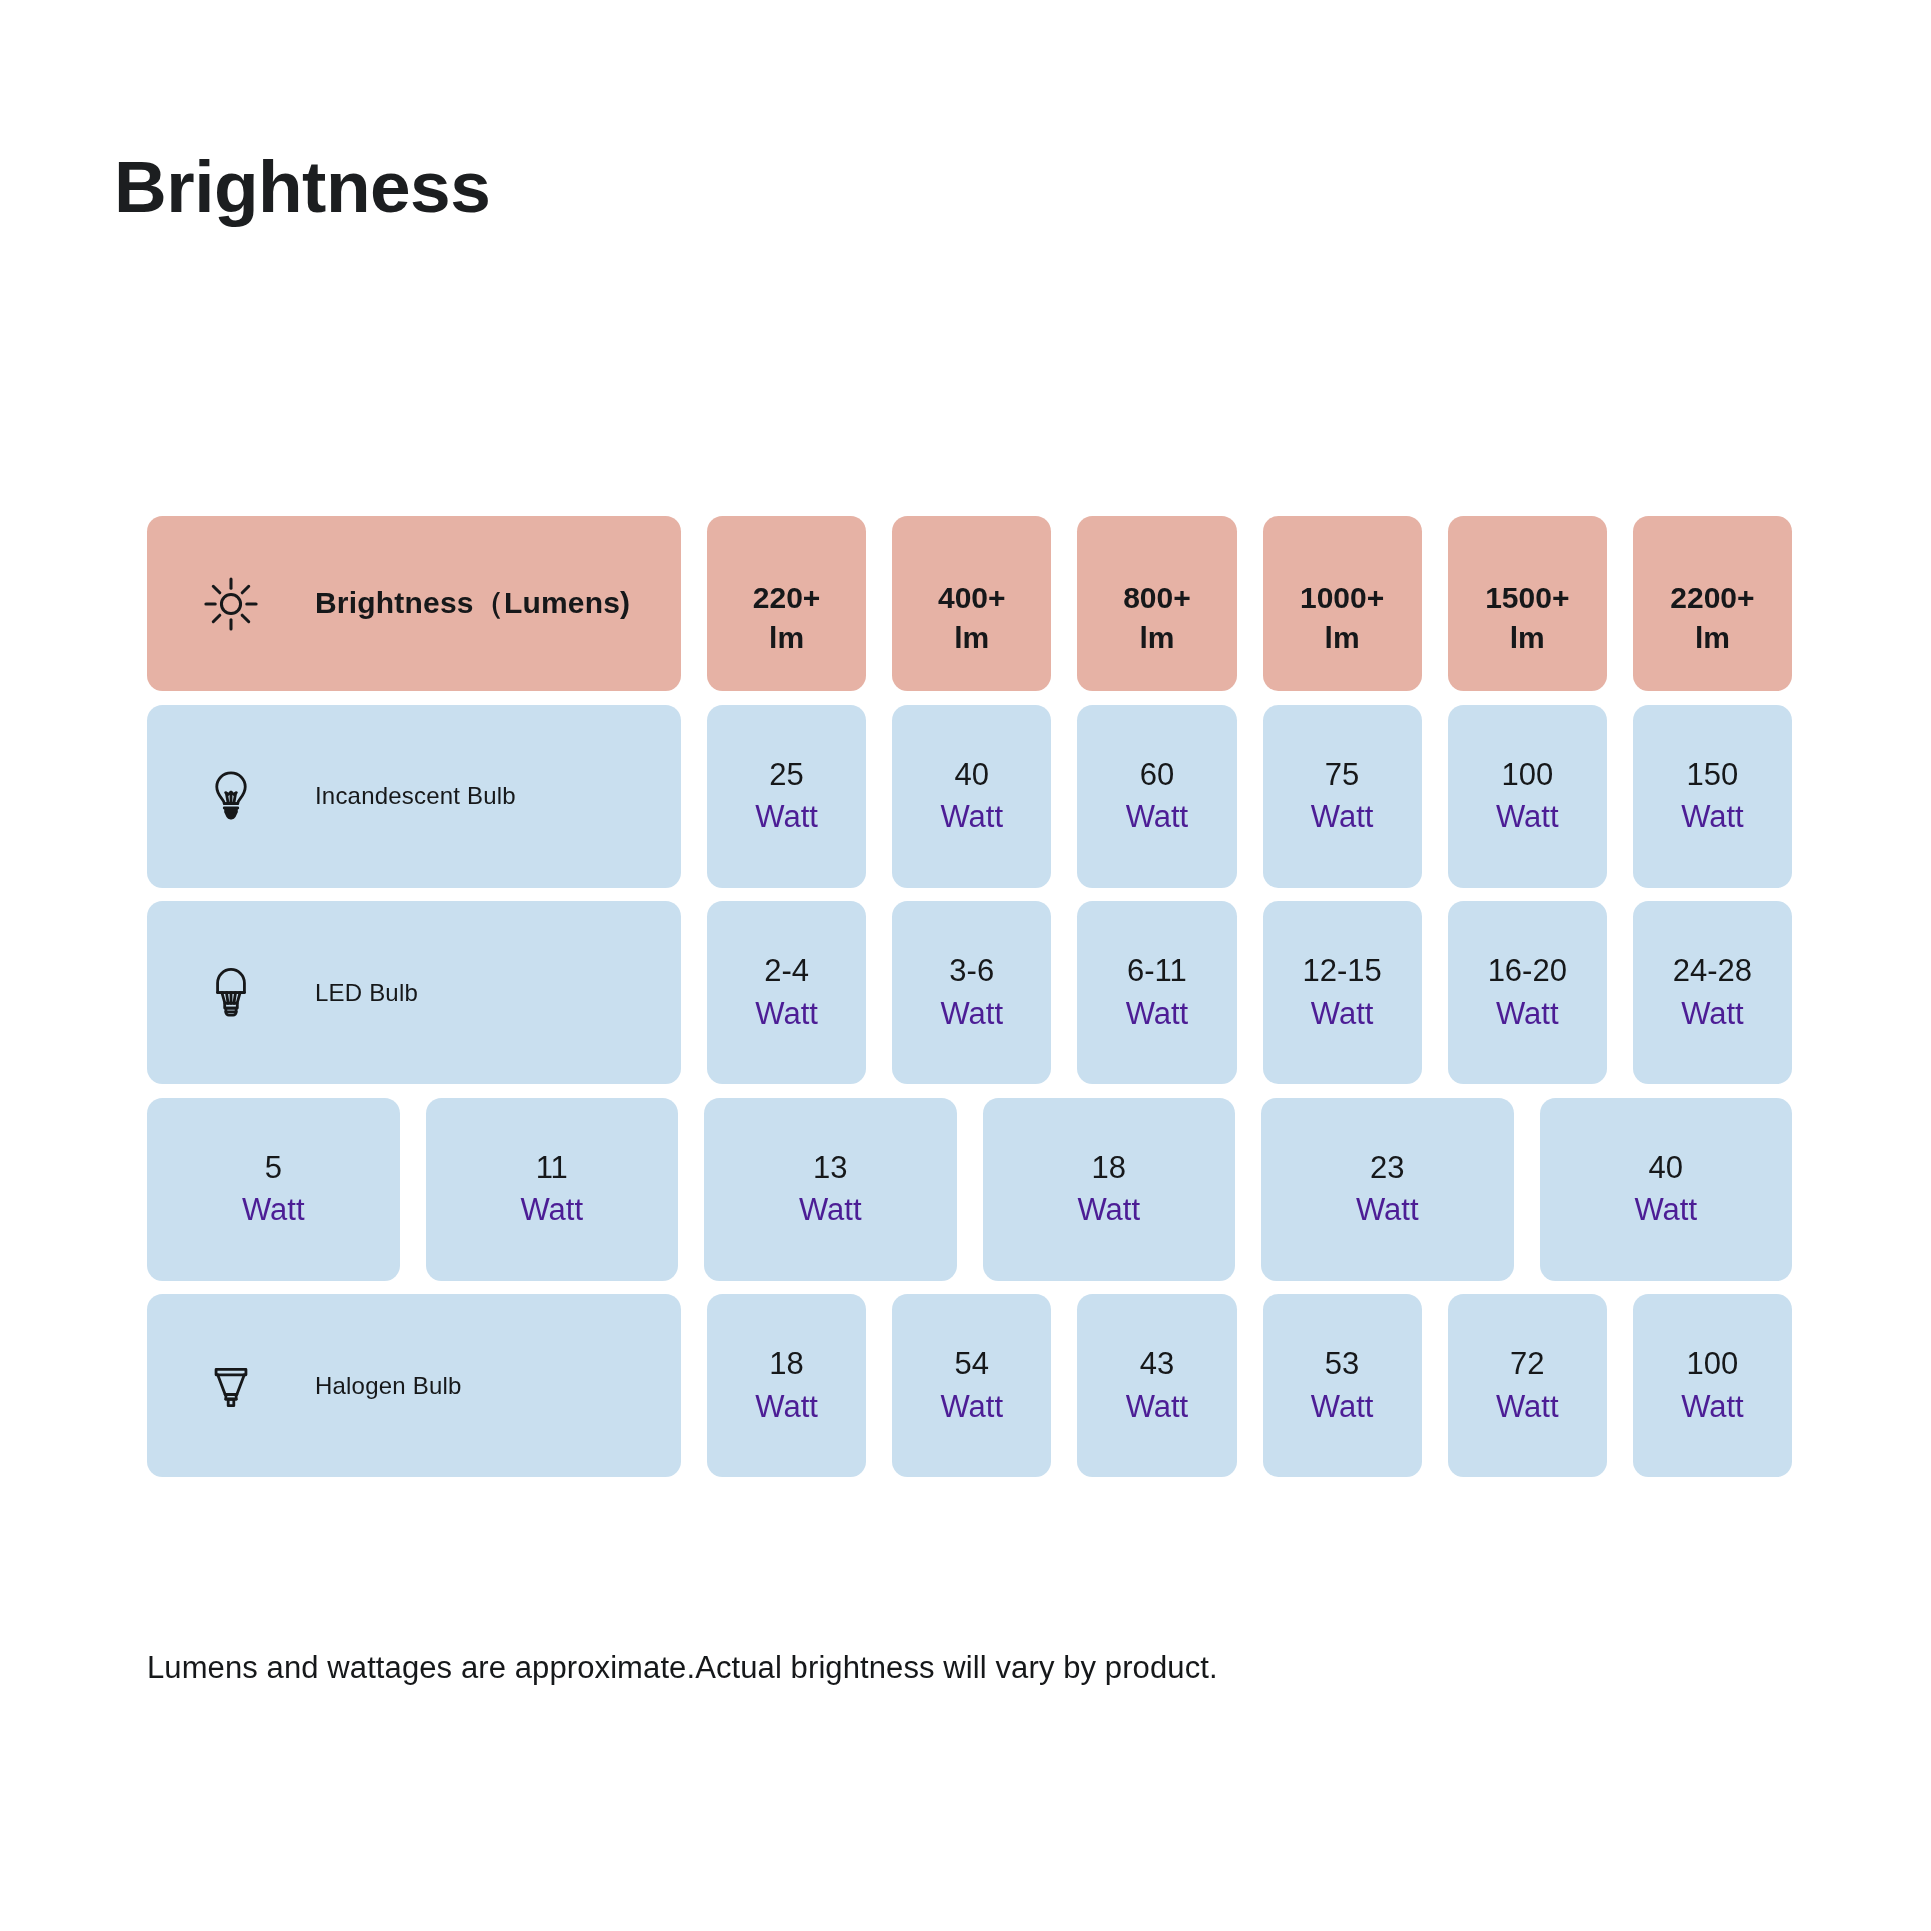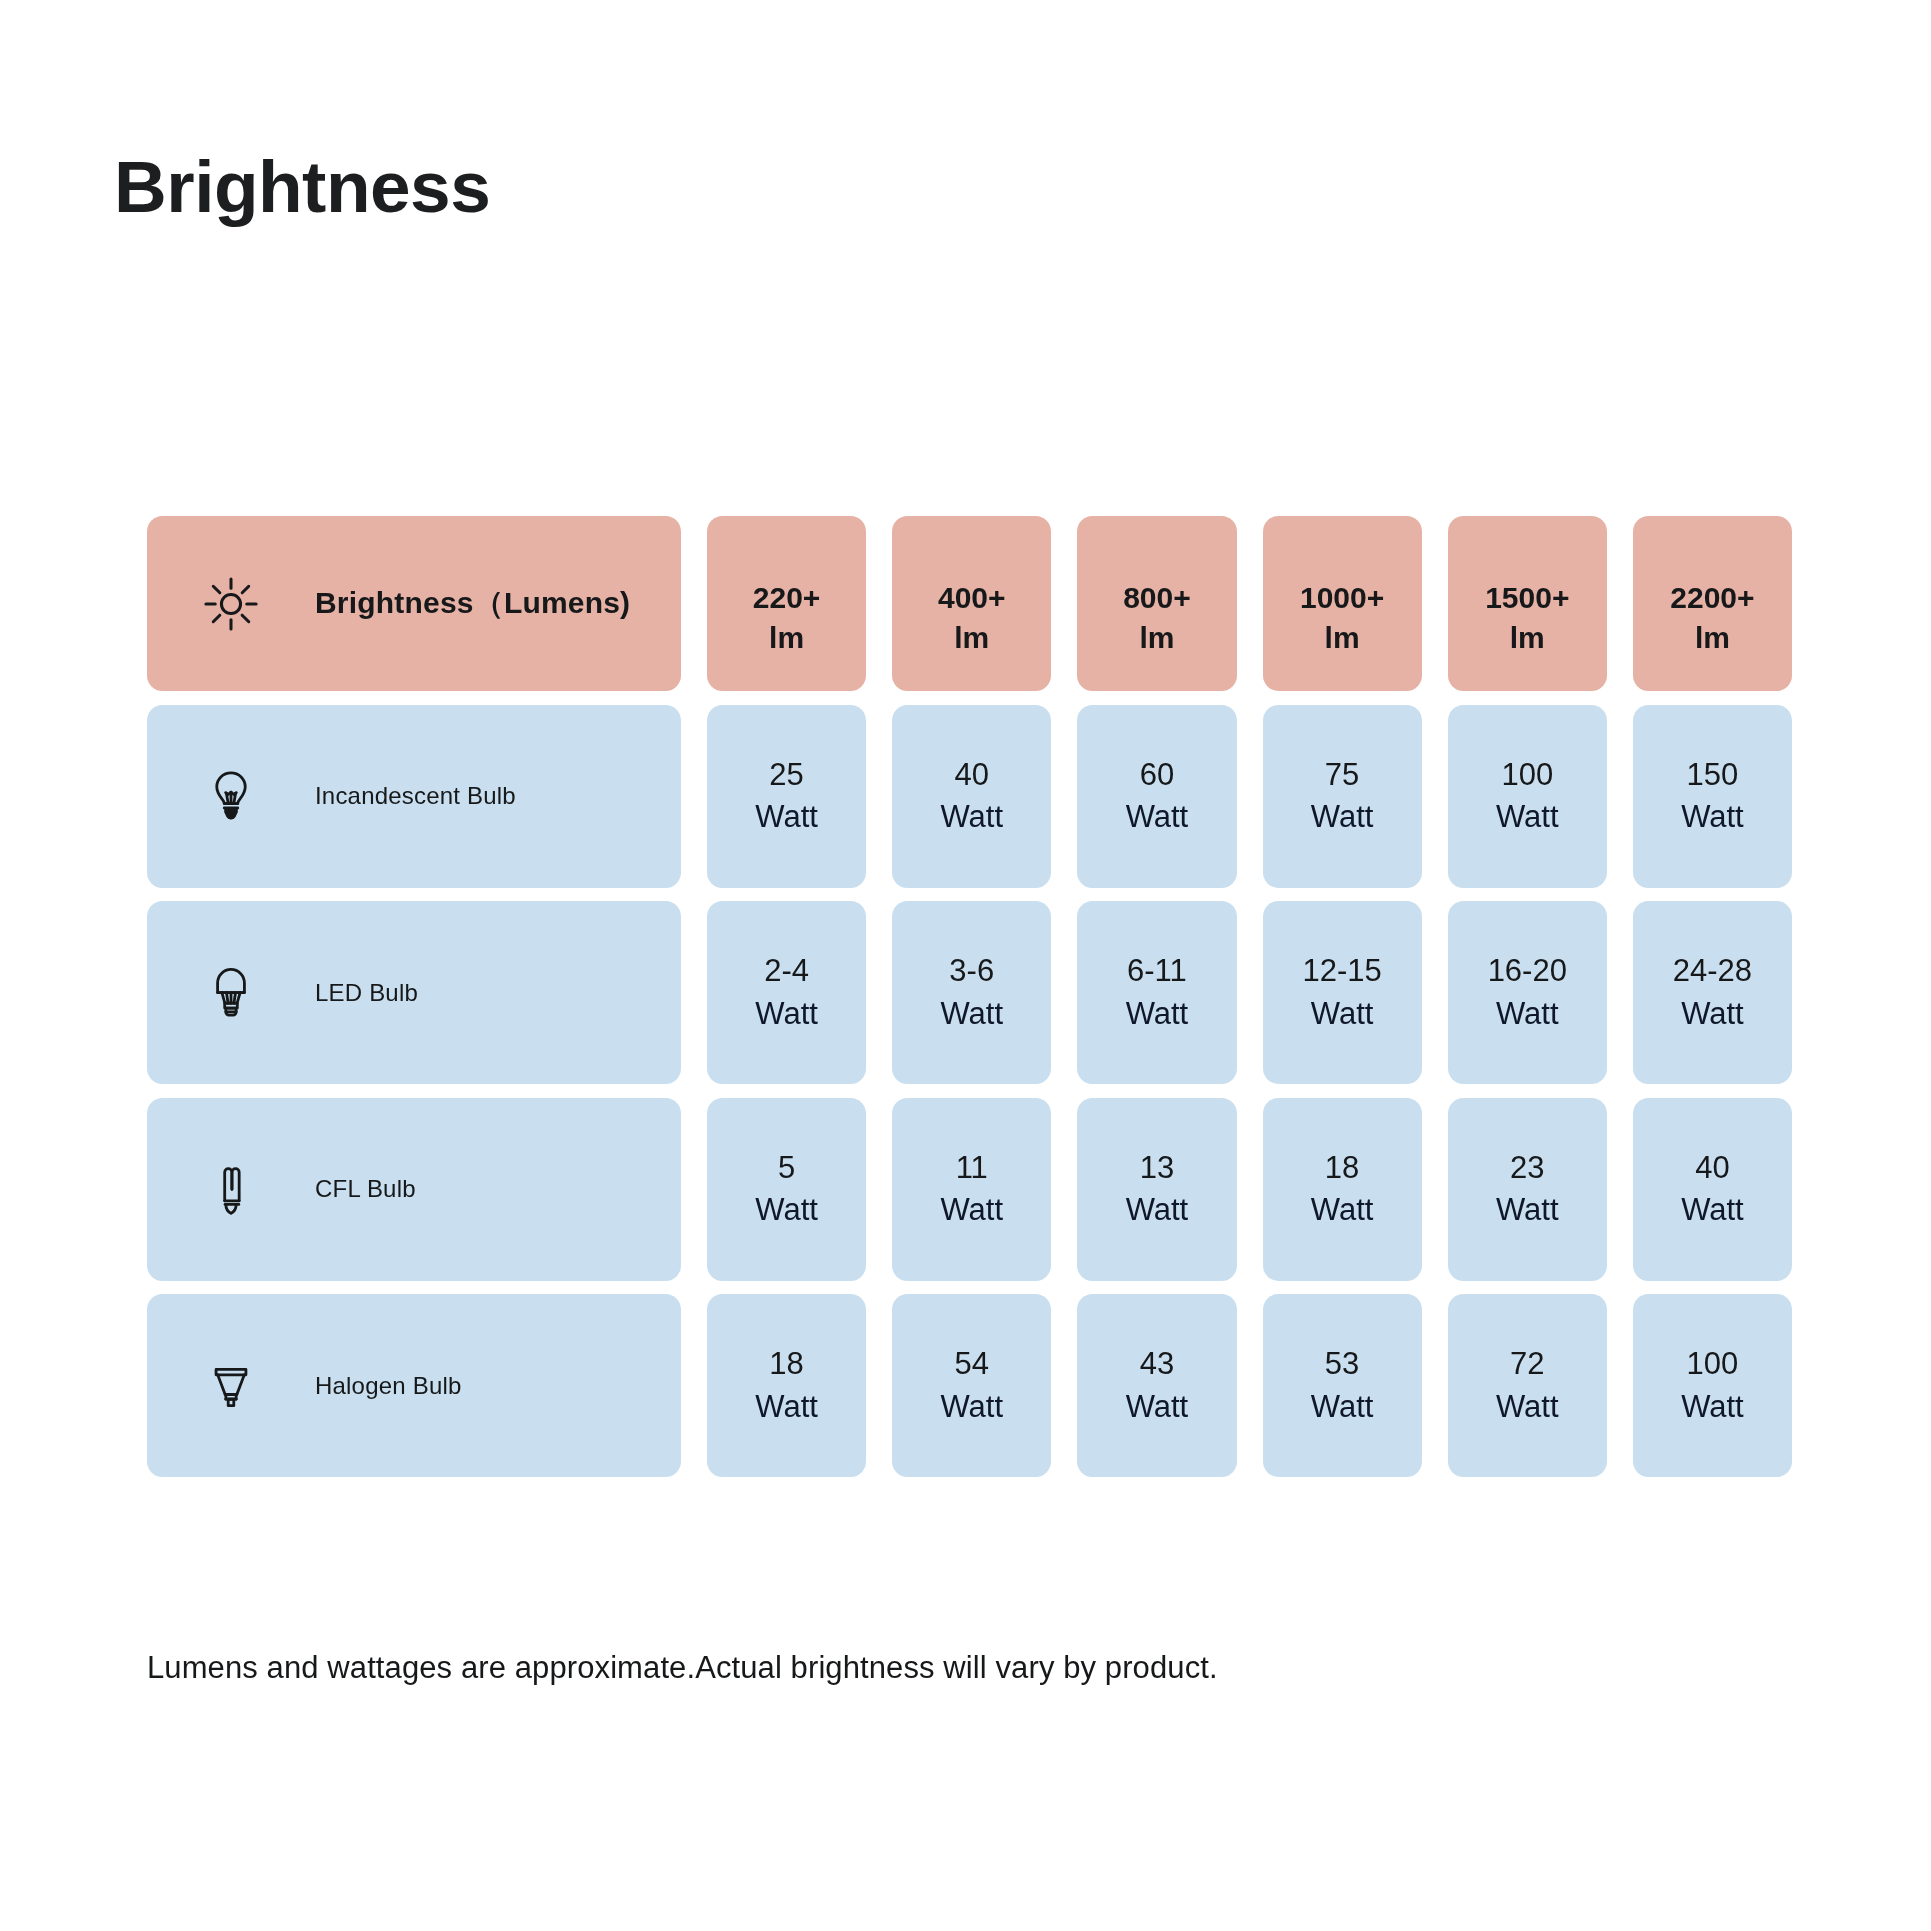--- a/index.html
+++ b/index.html
@@ -121,21 +121,21 @@
   .cv-top {
     font-size: 31px;
     font-weight: 400;
     line-height: 1.36;
     color: #16181a;
   }
   .cv-bot {
     font-size: 31px;
     font-weight: 400;
     line-height: 1.36;
-    color: #0f172a;
+    color: #4c1d95;
   }
 
   
   .icon {
     display: block;
     flex: 0 0 auto;
   }
   .icon svg {
     display: block;
   }
@@ -280,32 +280,20 @@
         <span class="cv-top">16-20</span>
         <span class="cv-bot">Watt</span>
       </div>
       <div class="value-cell">
         <span class="cv-top">24-28</span>
         <span class="cv-bot">Watt</span>
       </div>
     </div>
 
     <div class="row data-row">
-      <div class="label-cell">
-        <span class="icon">
-          <svg width="56" height="56" viewBox="0 0 48 48" fill="none" stroke="#16181a" stroke-width="2.4" stroke-linecap="round" stroke-linejoin="round">
-            <path d="M18.6 34.1V9.6a3.1 3.1 0 0 1 6.2 0v14.6"></path>
-            <path d="M24.8 24.2V9.6a3.1 3.1 0 0 1 6.2 0v24.5"></path>
-            <path d="M18.6 34.1h12.4"></path>
-            <path d="M18.9 37.2h11.8"></path>
-            <path d="M19.6 37.2c0 3.6 1.9 6.3 4.4 7.7 2.5-1.4 4.4-4.1 4.4-7.7"></path>
-          </svg>
-        </span>
-        <span class="row-label-text">CFL Bulb</span>
-      </div>
       <div class="value-cell">
         <span class="cv-top">5</span>
         <span class="cv-bot">Watt</span>
       </div>
       <div class="value-cell">
         <span class="cv-top">11</span>
         <span class="cv-bot">Watt</span>
       </div>
       <div class="value-cell">
         <span class="cv-top">13</span>

